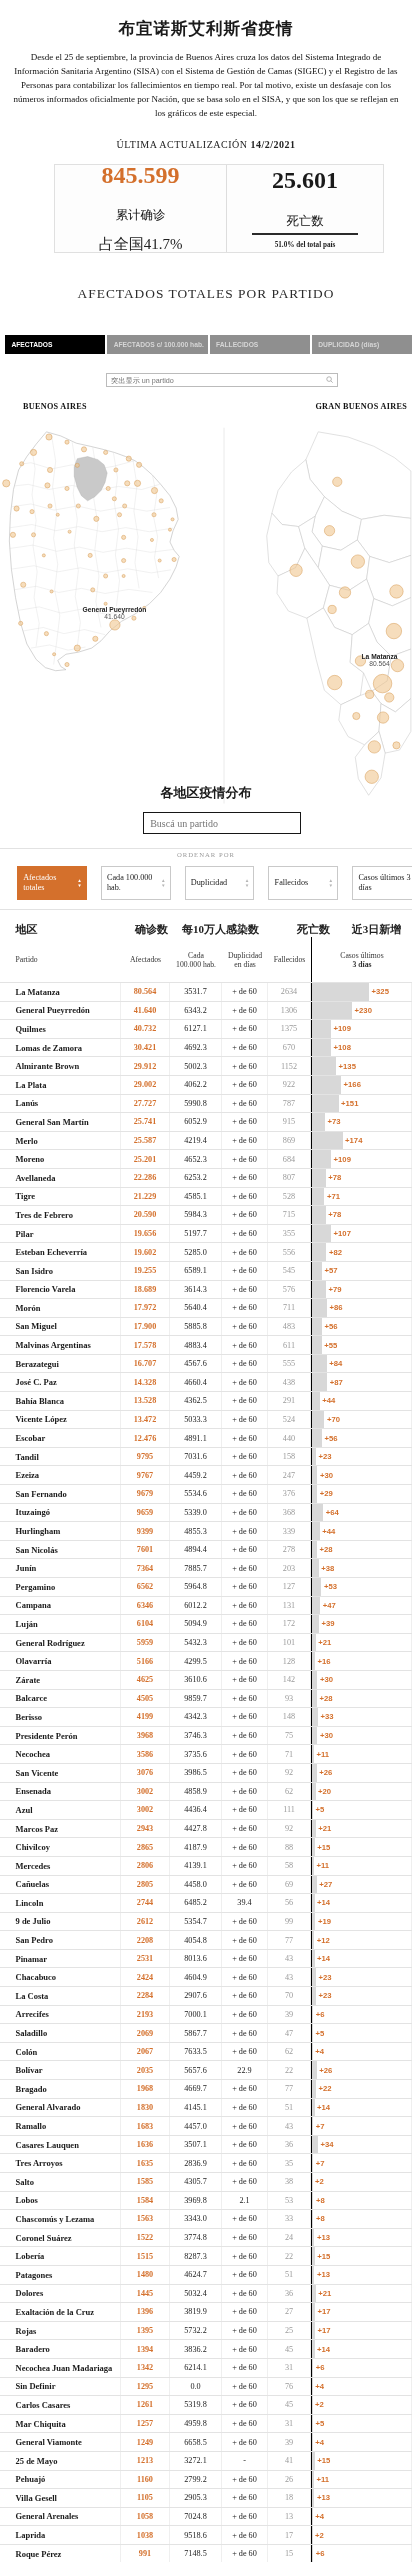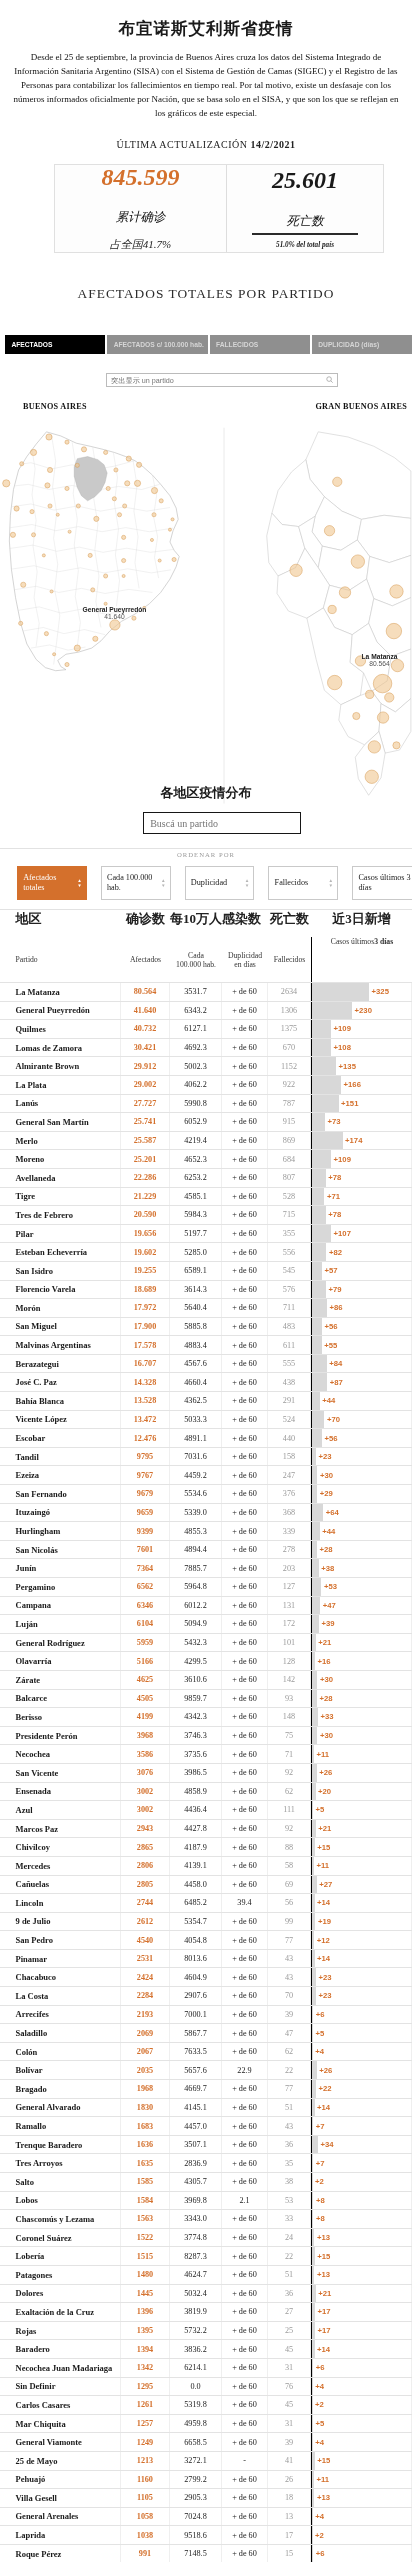--- a/index.html
+++ b/index.html
@@ -5,30 +5,30 @@
   html,body{margin:0;padding:0;background:#fff;}
   #app{position:relative;width:412px;height:3534px;background:#fff;overflow:hidden;
        font-family:"Liberation Serif","DejaVu Serif",serif;color:#1a1a1a;}
   .abs{position:absolute;}
   
   .page-title{top:17.5px;left:0;width:412px;text-align:center;font-size:16.5px;font-weight:700;letter-spacing:1px;}
   .intro{top:50px;left:13px;width:386px;text-align:center;font-size:9px;line-height:14px;color:#111;}
   .lastupd{top:139px;left:0;width:412px;text-align:center;font-size:10px;letter-spacing:0.5px;color:#222;}
   .lastupd b{font-weight:700;}
   
-  .statcard{top:164px;left:54px;width:330px;height:89px;background:#fdfdfd;border:0.5px solid #e0e0e0;display:flex;box-sizing:border-box;font-style:italic;}
+  .statcard{top:164px;left:54px;width:330px;height:89px;background:#fdfdfd;border:0.5px solid #e0e0e0;display:flex;box-sizing:border-box;}
   .stat{flex:0 0 171px;display:flex;flex-direction:column;align-items:center;justify-content:center;}
   .stat.right{flex:1;border-left:0.5px solid #ddd;}
   .stat .num{font-size:24px;font-weight:700;line-height:1.05;}
   .stat .num.orange{color:#d4702c;}
   .stat .lbl{font-size:12.4px;margin-top:19px;color:#111;}
   .stat .rule{width:106px;height:2.6px;margin-top:3.1px;}
   .stat .rule.orange{background:#d4702c;}
   .stat .rule.black{background:#2a2a2a;}
-  .stat .pct-big{font-size:11px;margin-top:8px;color:#222;}
+  .stat .pct-big{font-size:15px;margin-top:8px;color:#222;}
   .stat .pct-small{font-size:7.2px;font-weight:700;margin-top:5.2px;color:#222;}
   
   .h-afectados{top:286px;left:0;width:412px;text-align:center;font-size:13.4px;letter-spacing:1px;color:#2b2b2b;}
   
   .tabs{top:335px;left:5.2px;width:407px;height:19px;display:flex;gap:2.1px;font-family:"Liberation Sans","DejaVu Sans",sans-serif;}
   .tab{flex:1;background:#8f8f8f;color:#d6d6d6;font-size:6.7px;font-weight:700;display:flex;align-items:center;padding-left:6.2px;box-sizing:border-box;cursor:pointer;}
   .tab.active{background:#000;color:#fff;}
   
   .search1{top:373px;left:106px;width:232px;height:14.4px;border:0.5px solid #bbb;display:flex;align-items:center;box-sizing:border-box;background:#fff;}
   .search1 input{flex:1;border:0;outline:0;font-family:"Liberation Sans",sans-serif;font-size:7.2px;color:#444;padding:0 4.1px;background:transparent;}
@@ -58,24 +58,24 @@
   
   .tablewrap{top:909px;left:0;width:412px;}
   .tdiv{width:412px;border-top:0.5px solid #e2e2e2;}
   .trow{display:flex;width:412px;box-sizing:border-box;}
   .c-name{width:121px;box-sizing:border-box;padding-left:15.5px;}
   .c-af{width:49px;text-align:center;}
   .c-per{width:52px;text-align:center;}
   .c-dup{width:46px;text-align:center;}
   .c-fal{width:43px;text-align:center;}
   .c-bar{flex:1;}
-  .cnrow{height:27px;align-items:flex-start;font-size:13px;font-weight:600;color:#222;}
+  .cnrow{height:27px;align-items:flex-end;font-size:11px;font-weight:600;color:#222;gap:6px;}
   .cnrow div{white-space:nowrap;}
   .esrow{height:45px;align-items:center;font-size:7.7px;color:#333;}
-  .esrow .c-bar{border-left:1px solid #000;height:100%;display:flex;flex-direction:row;justify-content:center;box-sizing:border-box;}
+  .esrow .c-bar{border-left:1px solid #000;height:100%;display:flex;flex-direction:column;justify-content:center;box-sizing:border-box;}
   .esrow .l2b{font-weight:700;}
   .esrow .c-bar div{text-align:center;}
   .datarow{height:18.6px;border-top:0.5px solid #e3e3e3;align-items:stretch;}
   .datarow .cell{display:flex;align-items:center;justify-content:center;font-size:8.2px;box-sizing:border-box;border-right:0.5px solid #efefef;}
   .datarow .c-name{justify-content:flex-start;font-weight:700;font-size:8.5px;color:#1a1a1a;}
   .datarow .c-af{color:#d4702c;font-weight:700;}
   .datarow .c-per{color:#222;}
   .datarow .c-dup{color:#222;}
   .datarow .c-fal{color:#9a9a9a;}
   .datarow .c-bar{border-left:1px solid #000;border-right:0.5px solid #efefef;display:flex;align-items:center;justify-content:flex-start;}
@@ -902,21 +902,21 @@
           <div class="cell c-per">5354.7</div>
           <div class="cell c-dup">+ de 60</div>
           <div class="cell c-fal">99</div>
           <div class="cell c-bar">
             <div class="gbar" style="width: 3.3px;"></div>
             <span class="blabel">+19</span>
           </div>
         </div>
         <div class="trow datarow">
           <div class="cell c-name">San Pedro</div>
-          <div class="cell c-af">4540</div>
+          <div class="cell c-af">2208</div>
           <div class="cell c-per">4054.8</div>
           <div class="cell c-dup">+ de 60</div>
           <div class="cell c-fal">77</div>
           <div class="cell c-bar">
             <div class="gbar" style="width: 2.1px;"></div>
             <span class="blabel">+12</span>
           </div>
         </div>
         <div class="trow datarow">
           <div class="cell c-name">Pinamar</div>
@@ -1022,21 +1022,21 @@
           <div class="cell c-af">1683</div>
           <div class="cell c-per">4457.0</div>
           <div class="cell c-dup">+ de 60</div>
           <div class="cell c-fal">43</div>
           <div class="cell c-bar">
             <div class="gbar" style="width: 1.2px;"></div>
             <span class="blabel">+7</span>
           </div>
         </div>
         <div class="trow datarow">
-          <div class="cell c-name">Trenque Baradero</div>
+          <div class="cell c-name">Casares Lauquen</div>
           <div class="cell c-af">1636</div>
           <div class="cell c-per">3507.1</div>
           <div class="cell c-dup">+ de 60</div>
           <div class="cell c-fal">36</div>
           <div class="cell c-bar">
             <div class="gbar" style="width: 6px;"></div>
             <span class="blabel">+34</span>
           </div>
         </div>
         <div class="trow datarow">

